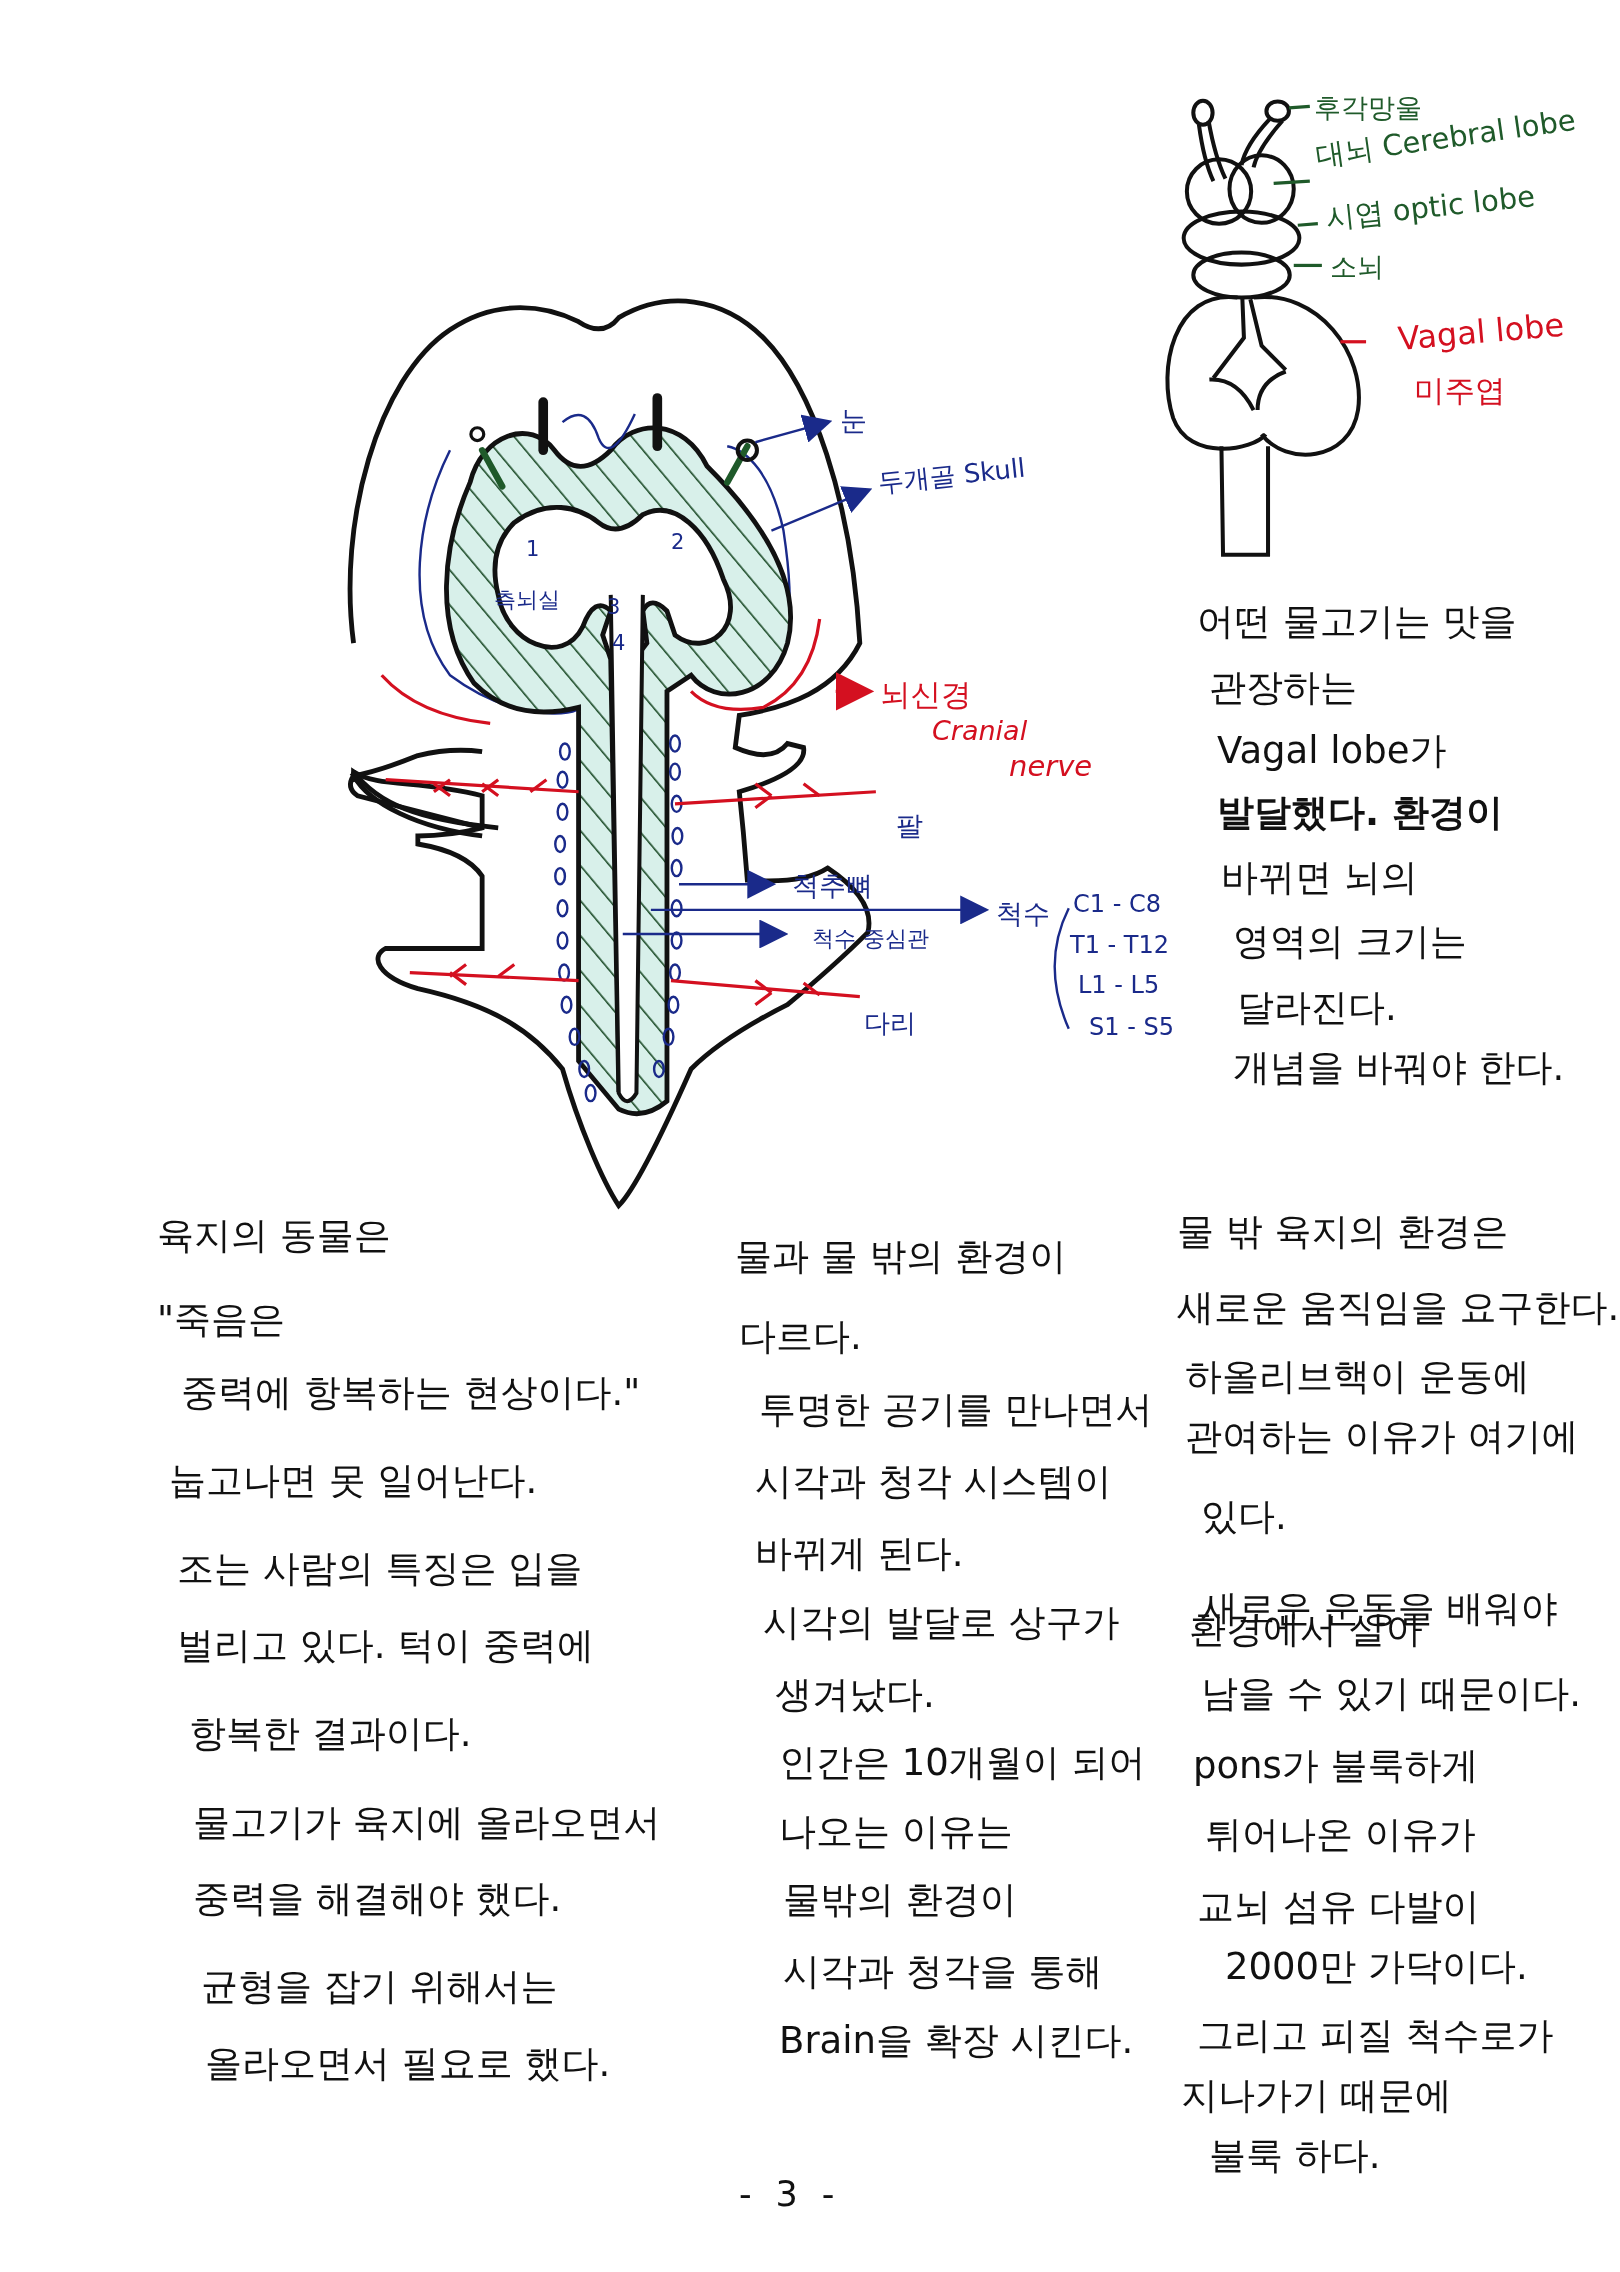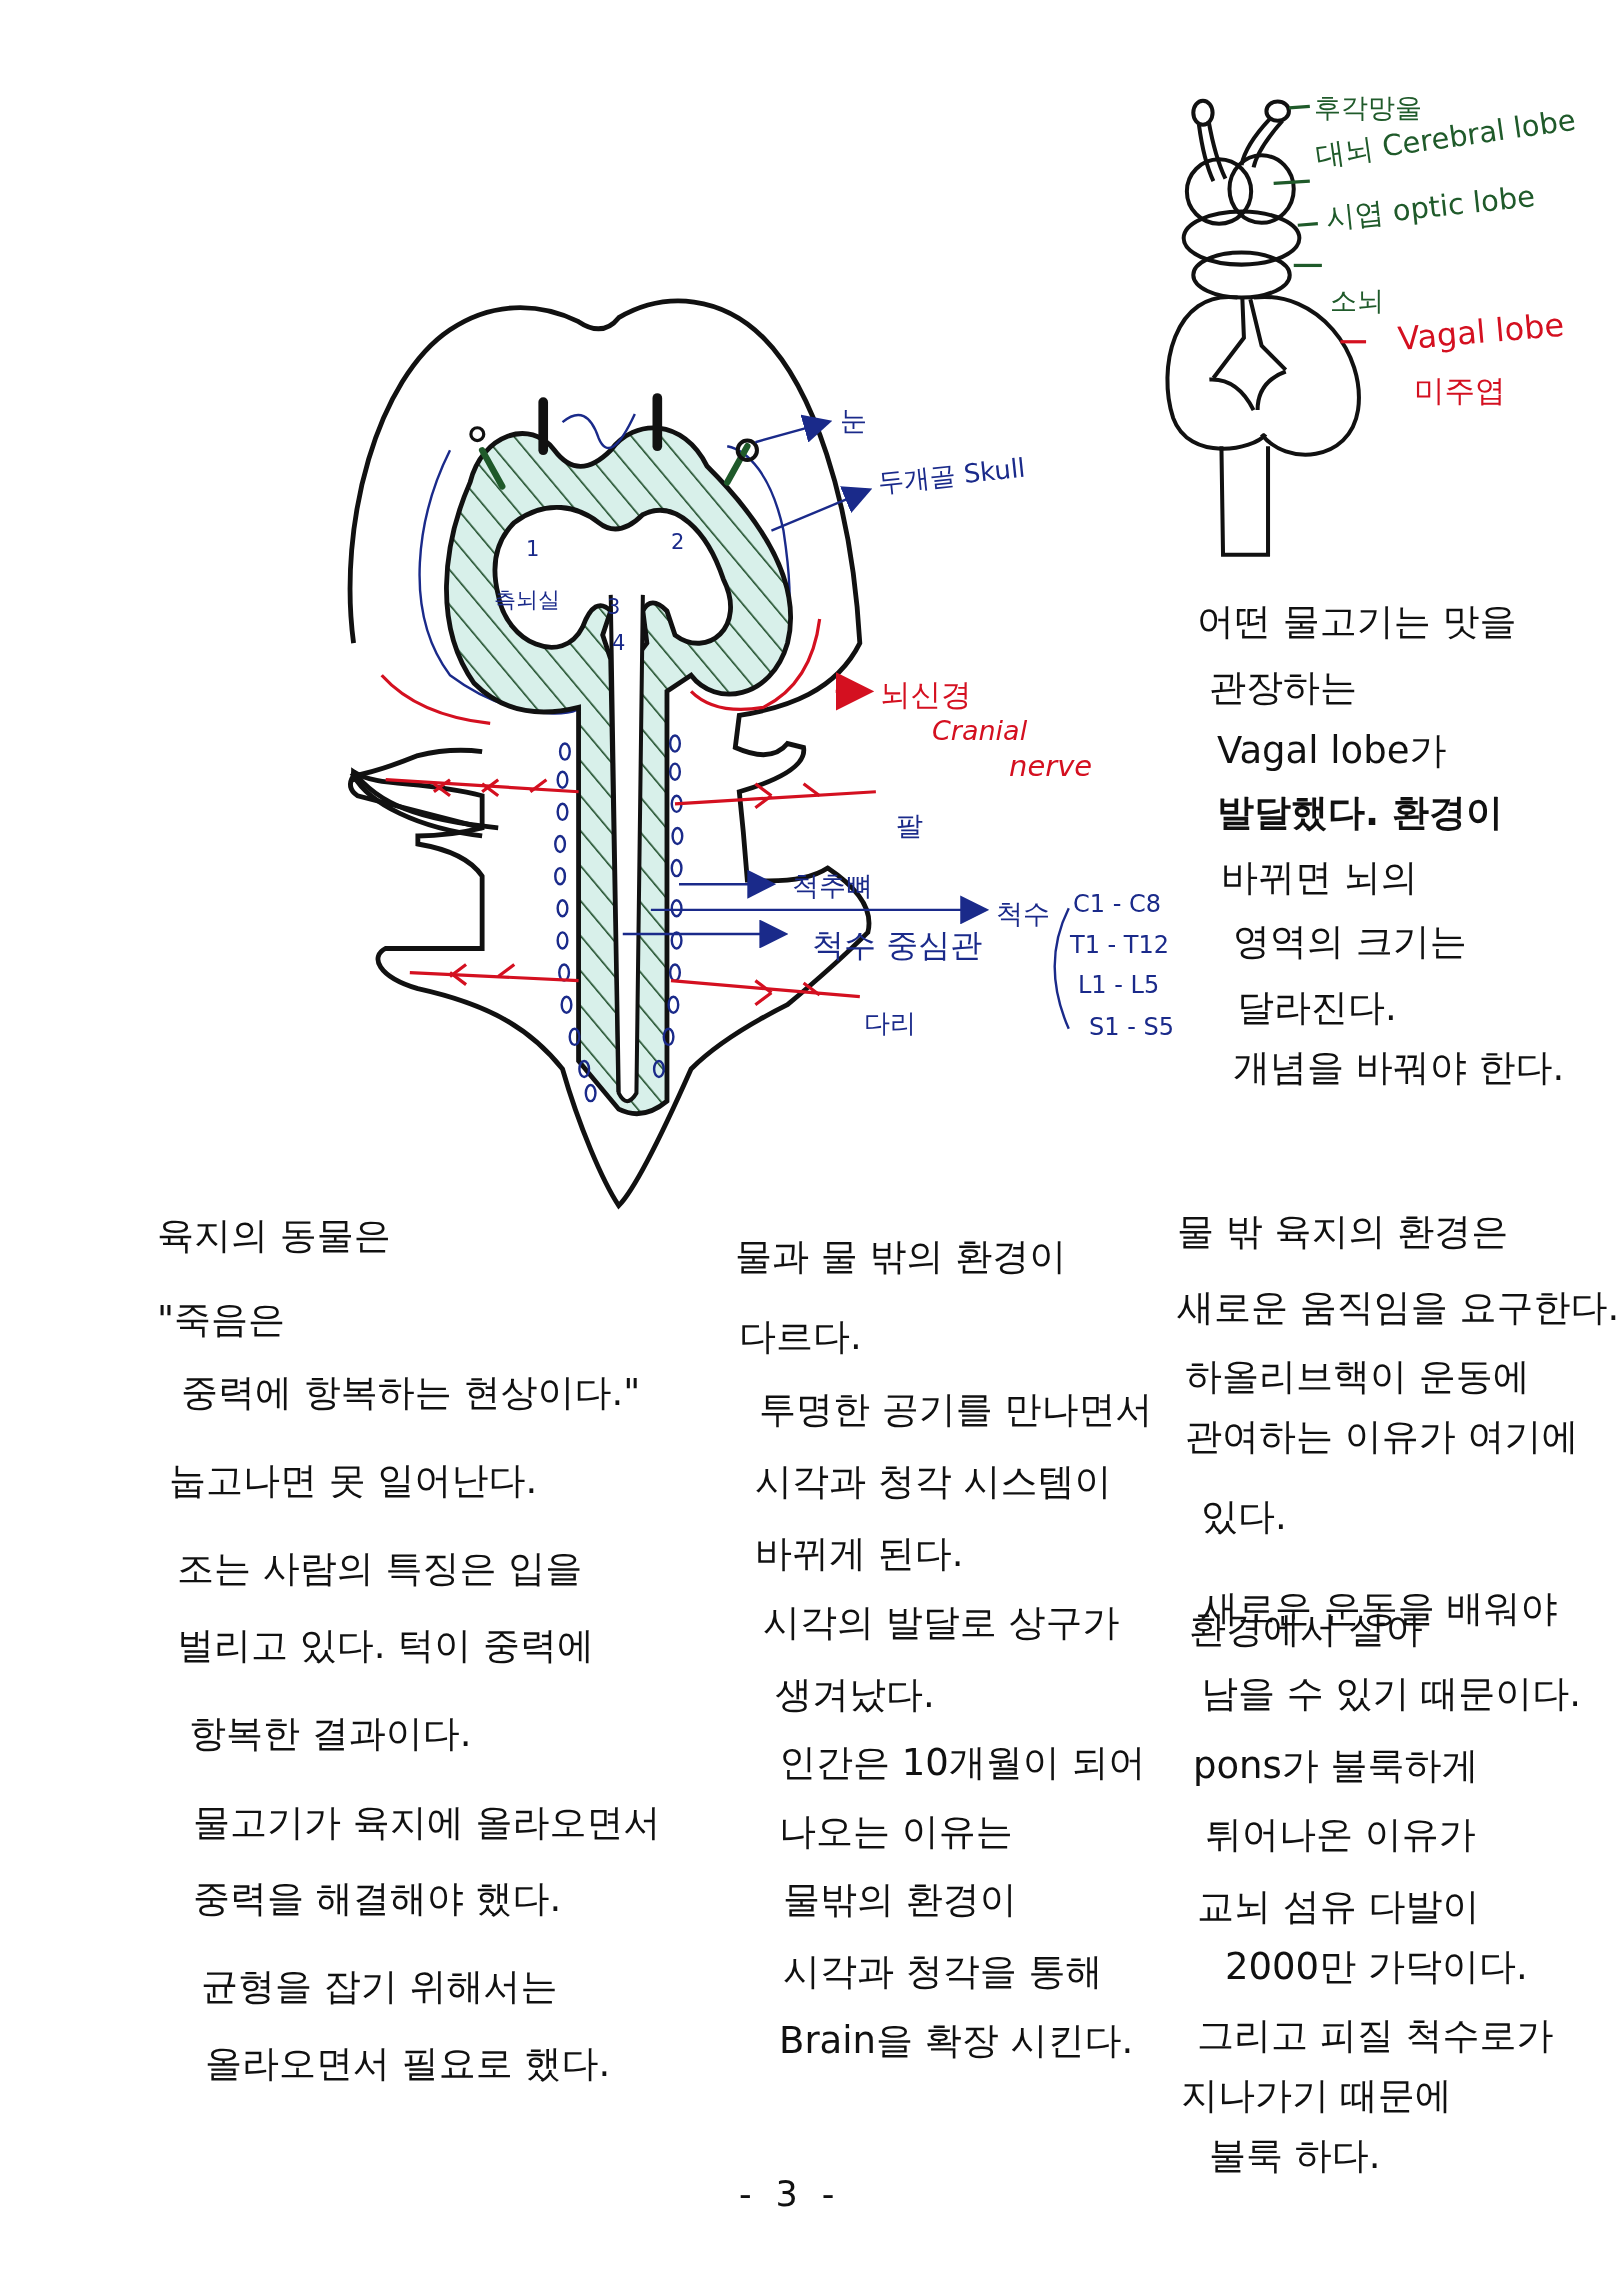--- a/index.html
+++ b/index.html
@@ -142,38 +142,38 @@
       <line x1="845" y1="1100" x2="960" y2="1100" marker-end="url(#arrowBlue)"></line>
       <line x1="810" y1="1132" x2="1225" y2="1132" marker-end="url(#arrowBlue)"></line>
       <line x1="775" y1="1162" x2="975" y2="1162" marker-end="url(#arrowBlue)"></line>
       <path d="M1330,1130 Q1295,1200 1330,1280"></path>
     </g>
   </svg>
 
   <div class="lbl green" style="left:1314px;top:90px;font-size:27px;">후각망울</div>
   <div class="lbl green" style="left:1316px;top:137px;font-size:29px;transform:rotate(-8deg);transform-origin:left;">대뇌 Cerebral lobe</div>
   <div class="lbl green" style="left:1326px;top:199px;font-size:29px;transform:rotate(-6deg);transform-origin:left;">시엽 optic lobe</div>
-  <div class="lbl green" style="left:1330px;top:249px;font-size:27px;margin-top:34px;">소뇌</div>
+  <div class="lbl green" style="left:1330px;top:249px;font-size:27px;">소뇌</div>
   <div class="lbl red" style="left:1398px;top:320px;font-size:32px;transform:rotate(-5deg);transform-origin:left;">Vagal lobe</div>
   <div class="lbl red" style="left:1414px;top:371px;font-size:30.5px;">미주엽</div>
 
   <div class="lbl blue" style="left:840px;top:403px;font-size:27px;">눈</div>
   <div class="lbl blue" style="left:878px;top:466px;font-size:26px;transform:rotate(-6deg);transform-origin:left;">두개골 Skull</div>
   <div class="lbl blue" style="left:526px;top:537px;font-size:21px;">1</div>
   <div class="lbl blue" style="left:671px;top:530px;font-size:21px;">2</div>
   <div class="lbl blue" style="left:607px;top:595px;font-size:21px;">3</div>
   <div class="lbl blue" style="left:612px;top:631px;font-size:21px;">4</div>
   <div class="lbl blue" style="left:494px;top:585px;font-size:22px;">측뇌실</div>
   <div class="lbl red" style="left:880px;top:675px;font-size:30.5px;">뇌신경</div>
   <div class="lbl red" style="left:932px;top:715px;font-size:27px;font-style:italic;">Cranial</div>
   <div class="lbl red" style="left:1009px;top:749px;font-size:29px;font-style:italic;">nerve</div>
   <div class="lbl blue" style="left:896px;top:808px;font-size:27px;">팔</div>
   <div class="lbl blue" style="left:792px;top:868px;font-size:27px;">척추뼈</div>
   <div class="lbl blue" style="left:996px;top:896px;font-size:27px;">척수</div>
-  <div class="lbl blue" style="left:812px;top:924px;font-size:32px;">척수 중심관</div>
+  <div class="lbl blue" style="left:812px;top:924px;font-size:22px;">척수 중심관</div>
   <div class="lbl blue" style="left:864px;top:1006px;font-size:26px;">다리</div>
 
   <div class="lbl blue" style="left:1073px;top:890px;font-size:24px;">C1 - C8</div>
   <div class="lbl blue" style="left:1070px;top:931px;font-size:24px;">T1 - T12</div>
   <div class="lbl blue" style="left:1078px;top:971px;font-size:24px;">L1 - L5</div>
   <div class="lbl blue" style="left:1089px;top:1013px;font-size:24px;">S1 - S5</div>
 
   <div class="note-col" style="left:1197px;top:603px;">
     <div class="ln" style="top:0px;left:0px;">어떤 물고기는 맛을</div>
     <div class="ln" style="top:66px;left:12px;">관장하는</div>

